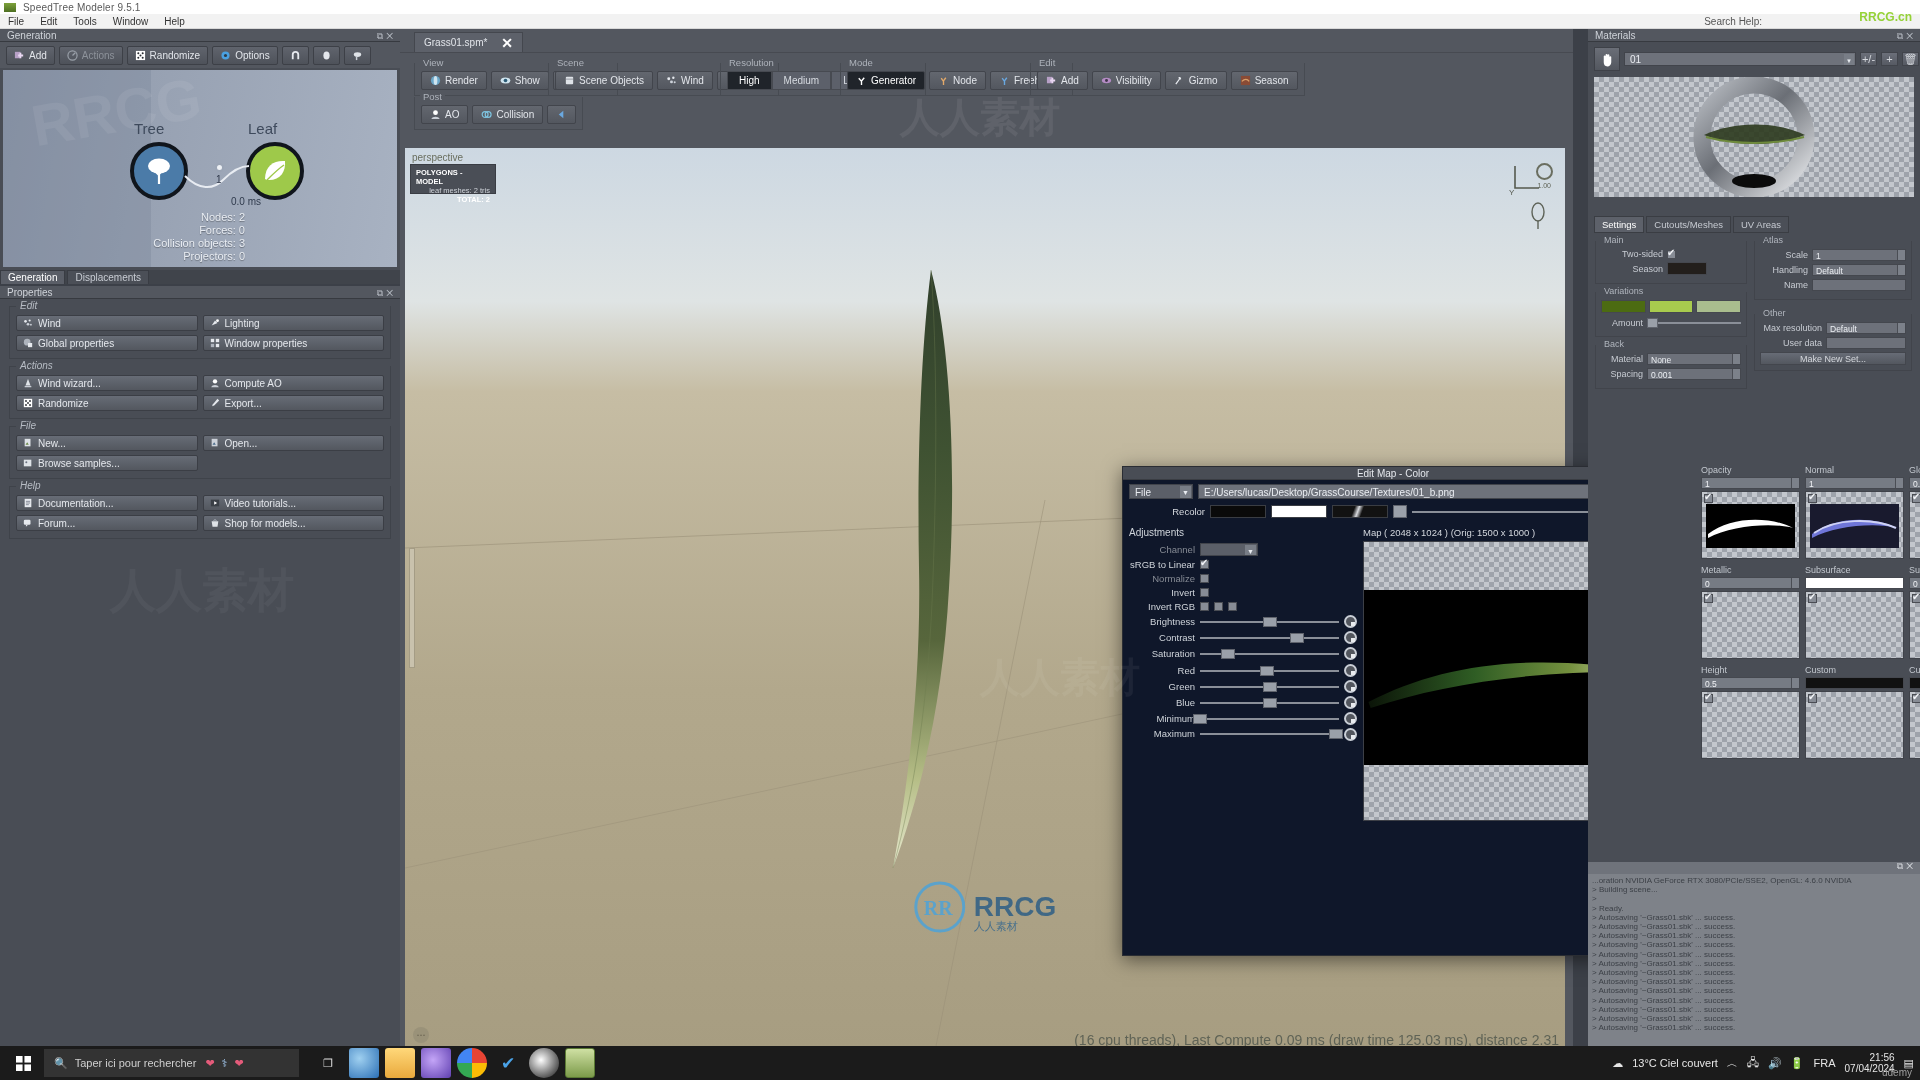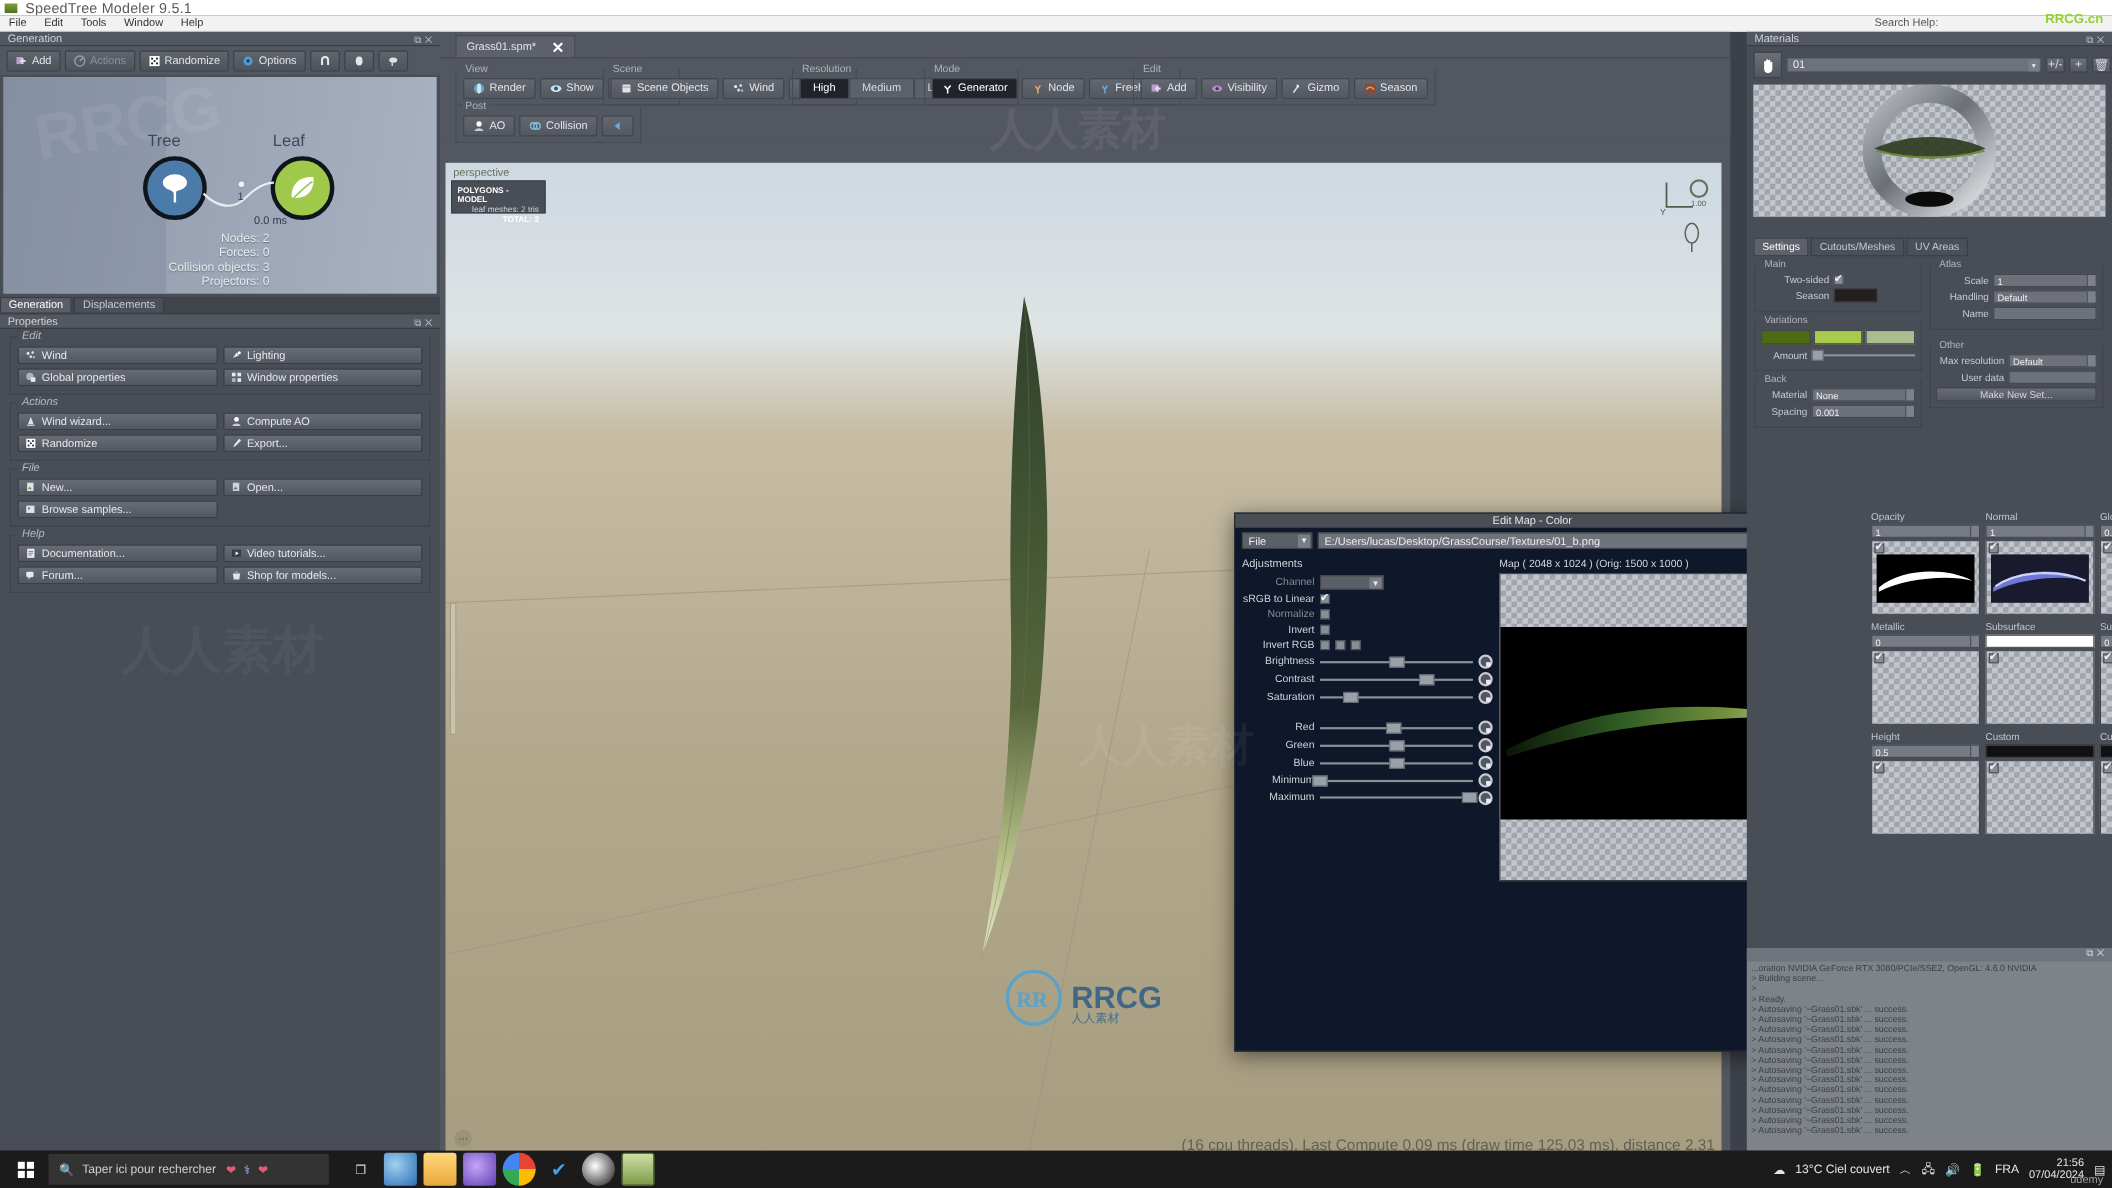--- a/index.html
+++ b/index.html
@@ -10,21 +10,21 @@
     background:#3c4048;
     color:#d6d9de;
     -webkit-font-smoothing: none;
   }
   .app { position:relative; width:1920px; height:1080px; }
 
   
   .winbar { position:absolute; left:0; top:0; width:1920px; height:14px; background:#ffffff; display:flex; align-items:center; }
   .winbar .ico { width:14px; height:11px; margin-left:3px; background:
       linear-gradient(#7ea23b,#4d6f22); border:1px solid #fff; }
-  .winbar .t { margin-left:6px; font-size:13px; color:#5a5a5a; letter-spacing:.2px; }
+  .winbar .t { margin-left:6px; font-size:10px; color:#5a5a5a; letter-spacing:.2px; }
 
   
   .menubar { position:absolute; left:0; top:14px; width:1920px; height:15px; background:#f2f2f2; display:flex; align-items:center; border-bottom:1px solid #d8d8d8;}
   .menubar .mi { font-size:10px; color:#333; padding:0 8px; line-height:15px; }
   .searchhelp { position:absolute; right:158px; top:14px; height:15px; line-height:15px; font-size:10px; color:#555; }
   .rrcgtop { position:absolute; right:8px; top:10px; font-size:12px; font-weight:bold; color:#84cc16; opacity:.85; }
 
   
   .panel-hdr { height:13px; background:#53575f; border-bottom:1px solid #373a40;
     font-size:10px; color:#cfd3d9; padding-left:7px; line-height:13px; position:relative; }
@@ -609,20 +609,32 @@
 
     <div class="dlg-row">
       <div class="fld combo">
         <span>File</span>
         <span class="ar">▼</span>
       </div>
       <div class="fld" style="flex:1;">E:/Users/lucas/Desktop/GrassCourse/Textures/01_b.png</div>
       <div class="fld" style="width:52px; text-align:center;">...</div>
     </div>
 
+    <div class="dlg-row" style="padding-top:5px;">
+      <div style="width:76px; text-align:right; font-size:9.5px;">Recolor</div>
+      <div style="width:56px; height:13px; background:#0a0a0a; border:1px solid #3a3d43;"></div>
+      <div style="width:56px; height:13px; background:#ffffff; border:1px solid #3a3d43;"></div>
+      <div style="width:56px; height:13px; border:1px solid #3a3d43; background:linear-gradient(110deg,#121212 0%,#121212 38%,#d8dade 46%,#121212 54%,#121212 100%);"></div>
+      <div style="width:14px; height:13px; background:#9aa0a9; border:1px solid #60646d;"></div>
+      <div style="flex:1; height:2px; background:#8a8f98;"></div>
+      <div class="sq">
+          <span class="dial" style="width:9px;height:9px;border-width:1.5px;"></span>
+        </div>
+      <div class="sq">⌫</div>
+    </div>
 
     <div style="display:flex; gap:6px; padding:8px 6px 0 6px;">
 
       <div style="width:228px;">
         <div style="font-size:10px; color:#cfd4da; margin-bottom:5px;">Adjustments</div>
         <div style="display:flex; align-items:center; gap:5px; margin-bottom:3px;">
           <div class="adj-lbl dim">Channel</div>
           <div class="fld combo" style="width:58px; height:13px; line-height:13px;">
               <span class="ar">▼</span>
             </div>
@@ -657,21 +669,21 @@
               <span class="dial"></span>
             </div>
             <div style="display: flex; align-items: center; gap: 5px; margin-bottom: 3px;">
               <span class="adj-lbl">Contrast</span>
               <span class="slider">
                 <span class="track"></span>
                 <span class="knob" style="left:calc(70% - 7px);"></span>
               </span>
               <span class="dial"></span>
             </div>
-            <div style="display: flex; align-items: center; gap: 5px; margin-bottom: 15px;">
+            <div style="display: flex; align-items: center; gap: 5px; margin-bottom: 4px;">
               <span class="adj-lbl">Saturation</span>
               <span class="slider">
                 <span class="track"></span>
                 <span class="knob" style="left:calc(20% - 7px);"></span>
               </span>
               <span class="dial"></span>
             </div>
             <div style="display: flex; align-items: center; gap: 5px; margin-bottom: 3px;">
               <span class="adj-lbl">Red</span>
               <span class="slider">

